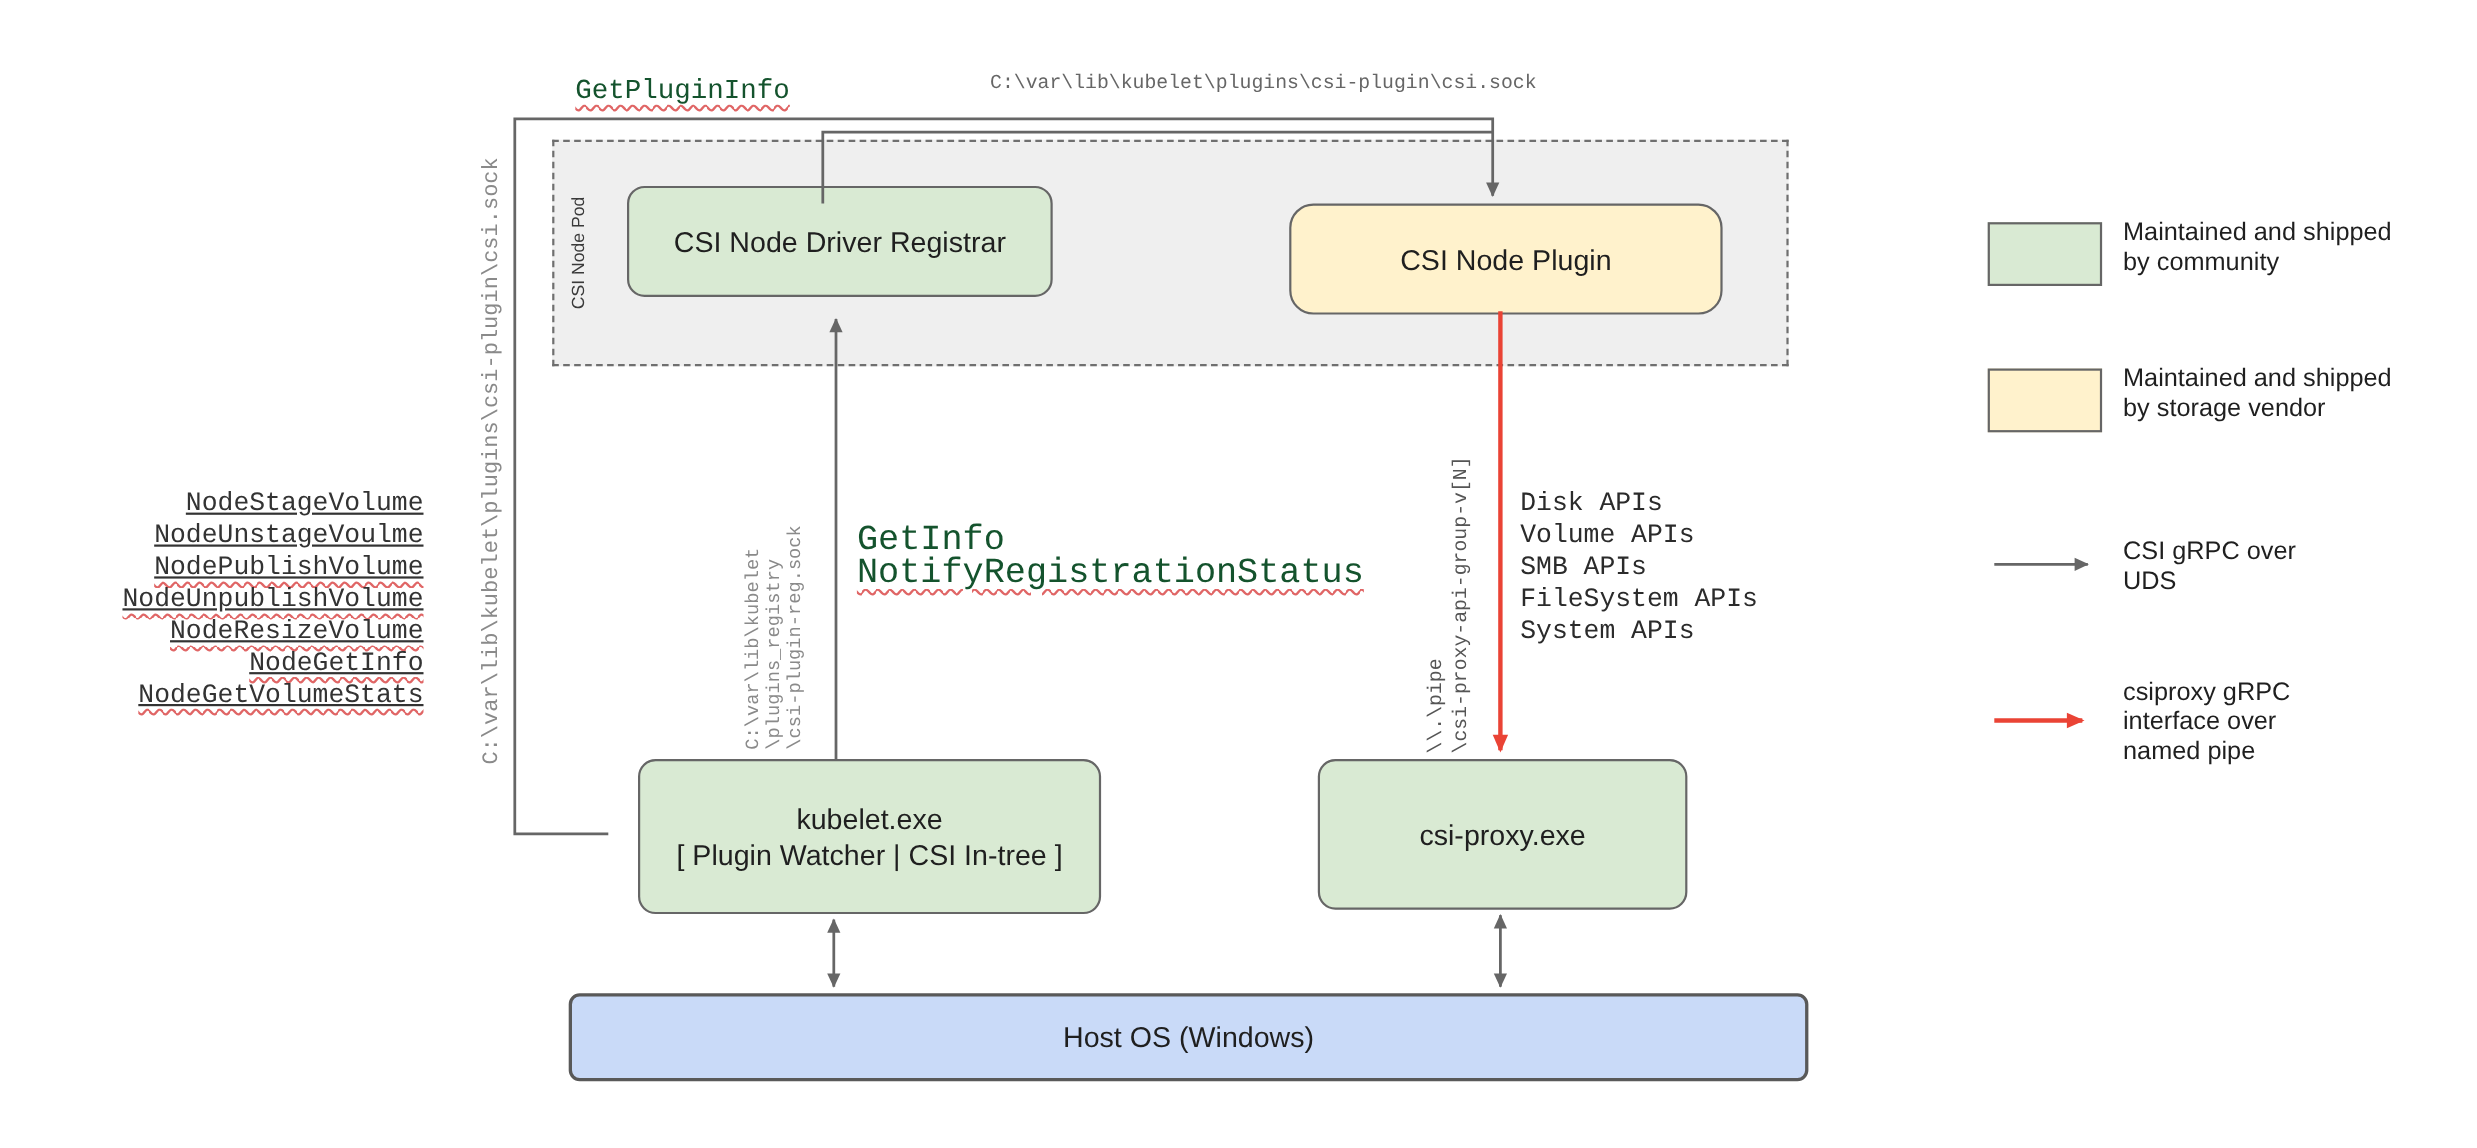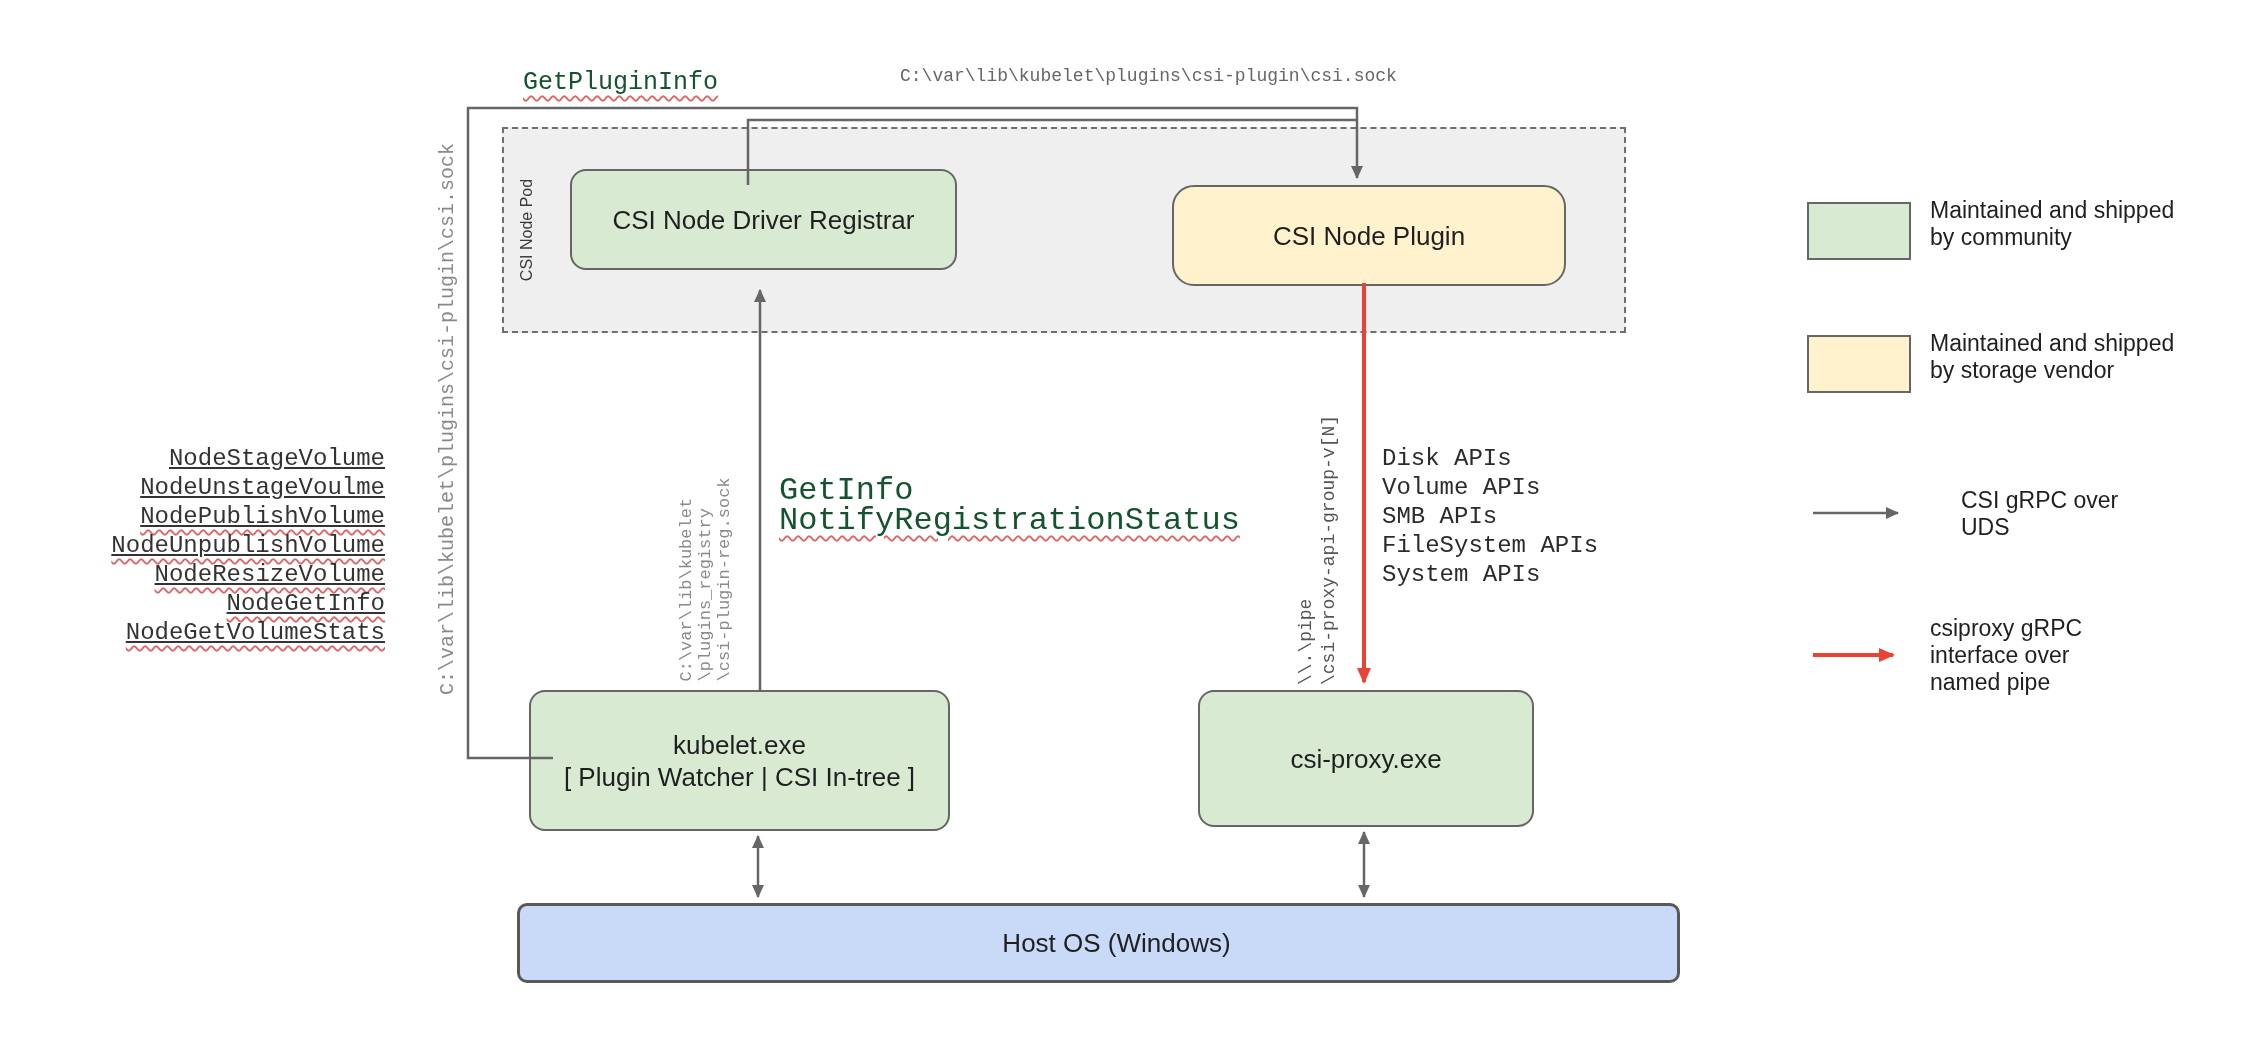--- a/index.html
+++ b/index.html
@@ -10,24 +10,24 @@
   .rot{transform:rotate(-90deg);transform-origin:center;}
 
   
   .pod-box{left:502px;top:127px;width:1120px;height:202px;
            background:var(--podfill);border:2px dashed #6f6f6f;z-index:1;}
   .node-box{z-index:2;border:2px solid var(--border);border-radius:16px;
             display:flex;align-items:center;justify-content:center;
             text-align:center;color:var(--textdark);font-size:26px;line-height:32px;}
   .box-registrar{left:570px;top:169px;width:383px;height:97px;background:var(--green);}
   .box-plugin{left:1172px;top:185px;width:390px;height:97px;background:var(--yellow);border-radius:22px;}
-  .box-kubelet{left:529px;top:690px;width:417px;height:137px;background:var(--green);}
+  .box-kubelet{left:580px;top:690px;width:417px;height:137px;background:var(--green);}
   .box-csiproxy{left:1198px;top:690px;width:332px;height:133px;background:var(--green);}
   .box-hostos{left:517px;top:903px;width:1121px;height:74px;background:var(--blue);
-              border-radius:10px;border:3px solid #595959;padding-left:36px;}
+              border-radius:10px;border:3px solid #595959;}
 
   
   .pod-label{left:472px;top:221px;width:110px;height:18px;font-size:16px;
              color:#3a3a3a;text-align:center;z-index:3;white-space:nowrap;}
   .lbl-getplugininfo{left:523px;top:68px;font-size:25px;color:#14532d;z-index:3;}
   .lbl-topsock{left:900px;top:66px;font-size:18px;color:#666;z-index:3;}
   .lbl-leftsock{left:168px;top:407px;width:560px;height:24px;font-size:20px;
                 color:#8a8a8a;text-align:center;z-index:3;white-space:nowrap;}
   .node-calls{left:80px;top:444px;width:305px;text-align:right;font-size:24px;
               line-height:29px;color:#333;z-index:3;text-decoration:underline;}
@@ -40,21 +40,21 @@
 
   .squiggle{text-decoration-line:underline;text-decoration-style:wavy;
             text-decoration-color:var(--squiggle);text-decoration-thickness:2px;
             text-underline-offset:6px;}
 
   
   .swatch{width:100px;height:54px;border:2px solid var(--border);z-index:2;}
   .sw-green{left:1807px;top:202px;background:var(--green);}
   .sw-yellow{left:1807px;top:335px;background:var(--yellow);}
   .legend-text{left:1930px;font-size:23px;line-height:27px;color:#1f1f1f;z-index:3;}
-  .lt1{top:197px;} .lt2{top:330px;} .lt3{top:487px;margin-left:31px;} .lt4{top:615px;}
+  .lt1{top:197px;} .lt2{top:330px;} .lt3{top:487px;} .lt4{top:615px;}
 
   
   #wires{position:absolute;left:0;top:0;z-index:50;pointer-events:none;}
   .ln-gray{stroke:var(--arrowgray);stroke-width:2.5;fill:none;}
   .ln-red{stroke:var(--arrowred);stroke-width:4;fill:none;}
   .mk-gray{fill:var(--arrowgray);}
   .mk-red{fill:var(--arrowred);}
 </style>
 </head>
 <body>

